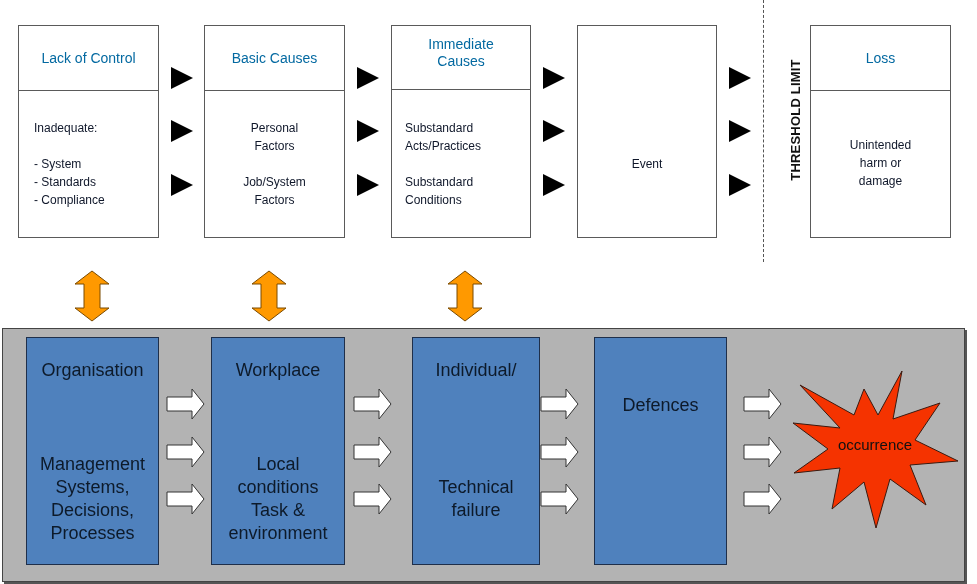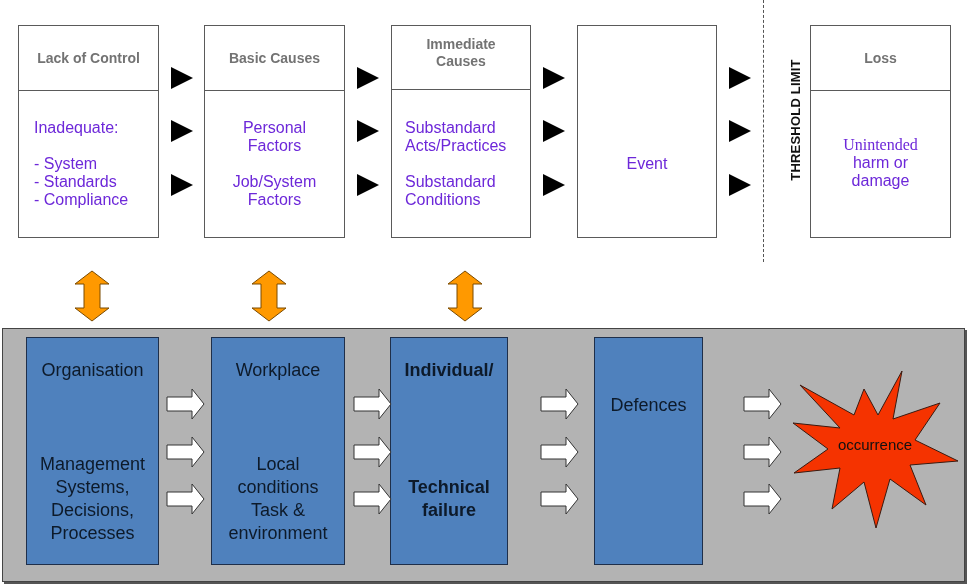--- a/index.html
+++ b/index.html
@@ -1,20 +1,20 @@
 <!DOCTYPE html>
 <html><head>
 <meta charset="utf-8">
 <style>
   html, body { margin:0; padding:0; background:#ffffff; }
   body { width:977px; height:584px; position:relative; overflow:hidden; font-family:"Liberation Sans", sans-serif; }
   .abs { position:absolute; }
   .top-box { position:absolute; top:25px; height:213px; border:1px solid #5a5a5a; background:#fff; box-sizing:border-box; }
-  .top-box .hdr { position:absolute; left:0; right:0; top:0; height:64px; border-bottom:1px solid #5a5a5a; display:flex; align-items:center; justify-content:center; text-align:center; font-weight:bold; font-size:14px; color:#737373; line-height:17px; }
-  .top-box .body { position:absolute; left:0; right:0; top:65px; bottom:0; font-size:16px; color:#6d28d9; line-height:18px; }
+  .top-box .hdr { position:absolute; left:0; right:0; top:0; height:64px; border-bottom:1px solid #5a5a5a; display:flex; align-items:center; justify-content:center; text-align:center; font-weight:normal; font-size:14px; color:#0369a1; line-height:17px; }
+  .top-box .body { position:absolute; left:0; right:0; top:65px; bottom:0; font-size:12px; color:#0f172a; line-height:18px; }
   .tri { position:absolute; width:0; height:0; border-top:11px solid transparent; border-bottom:11px solid transparent; border-left:22px solid #000; }
   .dash { position:absolute; left:763px; top:0; height:262px; border-left:1.5px dashed #555; }
   .threshold { position:absolute; left:795px; top:120px; transform:translate(-50%,-50%) rotate(-90deg); font-size:13px; font-weight:bold; color:#111; white-space:nowrap; letter-spacing:0.2px; }
   .panel { position:absolute; left:2px; top:328px; width:963px; height:254px; background:#b3b3b3; border:1px solid #444; box-sizing:border-box; box-shadow: 2px 2px 0 #555; }
   .blue { position:absolute; top:337px; height:228px; background:#4f81bd; border:1px solid #1f2f4a; box-sizing:border-box; color:#0d1a2a; font-size:18px; text-align:center; line-height:23px; }
   .blue .t { position:absolute; left:0; right:0; }
 </style>
 </head>
 <body>
 
@@ -53,21 +53,21 @@
 
 <div class="top-box" style="left:577px;width:140px;">
   <div class="body" style="text-align:center;">
     <div class="abs" style="left:0;right:0;top:64px;">Event</div>
   </div>
 </div>
 
 <div class="top-box" style="left:810px;width:141px;">
   <div class="hdr">Loss</div>
   <div class="body" style="text-align:center;">
-    <div class="abs" style="left:0;right:0;top:45px;font-family:Liberation Serif, serif;">Unintended</div>
+    <div class="abs" style="left:0;right:0;top:45px;">Unintended</div>
     <div class="abs" style="left:0;right:0;top:63px;">harm or</div>
     <div class="abs" style="left:0;right:0;top:81px;">damage</div>
   </div>
 </div>
 
 <div class="tri" style="left:171px;top:67px;"></div>
 <div class="tri" style="left:171px;top:120px;"></div>
 <div class="tri" style="left:171px;top:174px;"></div>
 <div class="tri" style="left:357px;top:67px;"></div>
 <div class="tri" style="left:357px;top:120px;"></div>
@@ -103,27 +103,27 @@
 </div>
 
 <div class="blue" style="left:211px;width:134px;">
   <div class="t" style="top:21px;">Workplace</div>
   <div class="t" style="top:115px;">Local</div>
   <div class="t" style="top:138px;">conditions</div>
   <div class="t" style="top:161px;">Task &amp;</div>
   <div class="t" style="top:184px;">environment</div>
 </div>
 
-<div class="blue" style="left:390px;width:118px;font-weight:bold;">
+<div class="blue" style="left:412px;width:128px;">
   <div class="t" style="top:21px;">Individual/</div>
   <div class="t" style="top:138px;">Technical</div>
   <div class="t" style="top:161px;">failure</div>
 </div>
 
-<div class="blue" style="left:594px;width:109px;">
+<div class="blue" style="left:594px;width:133px;">
   <div class="t" style="top:56px;">Defences</div>
 </div>
 
 <div id="white-arrows">
     <svg width="40" height="32" viewBox="0 0 40 32" class="abs" style="left:166px;top:388px;">
       <polygon points="1,9 26,9 26,1 38,16 26,31 26,23 1,23" fill="#ffffff" stroke="#333" stroke-width="1"></polygon>
     </svg>
     <svg width="40" height="32" viewBox="0 0 40 32" class="abs" style="left:166px;top:436px;">
       <polygon points="1,9 26,9 26,1 38,16 26,31 26,23 1,23" fill="#ffffff" stroke="#333" stroke-width="1"></polygon>
     </svg>

